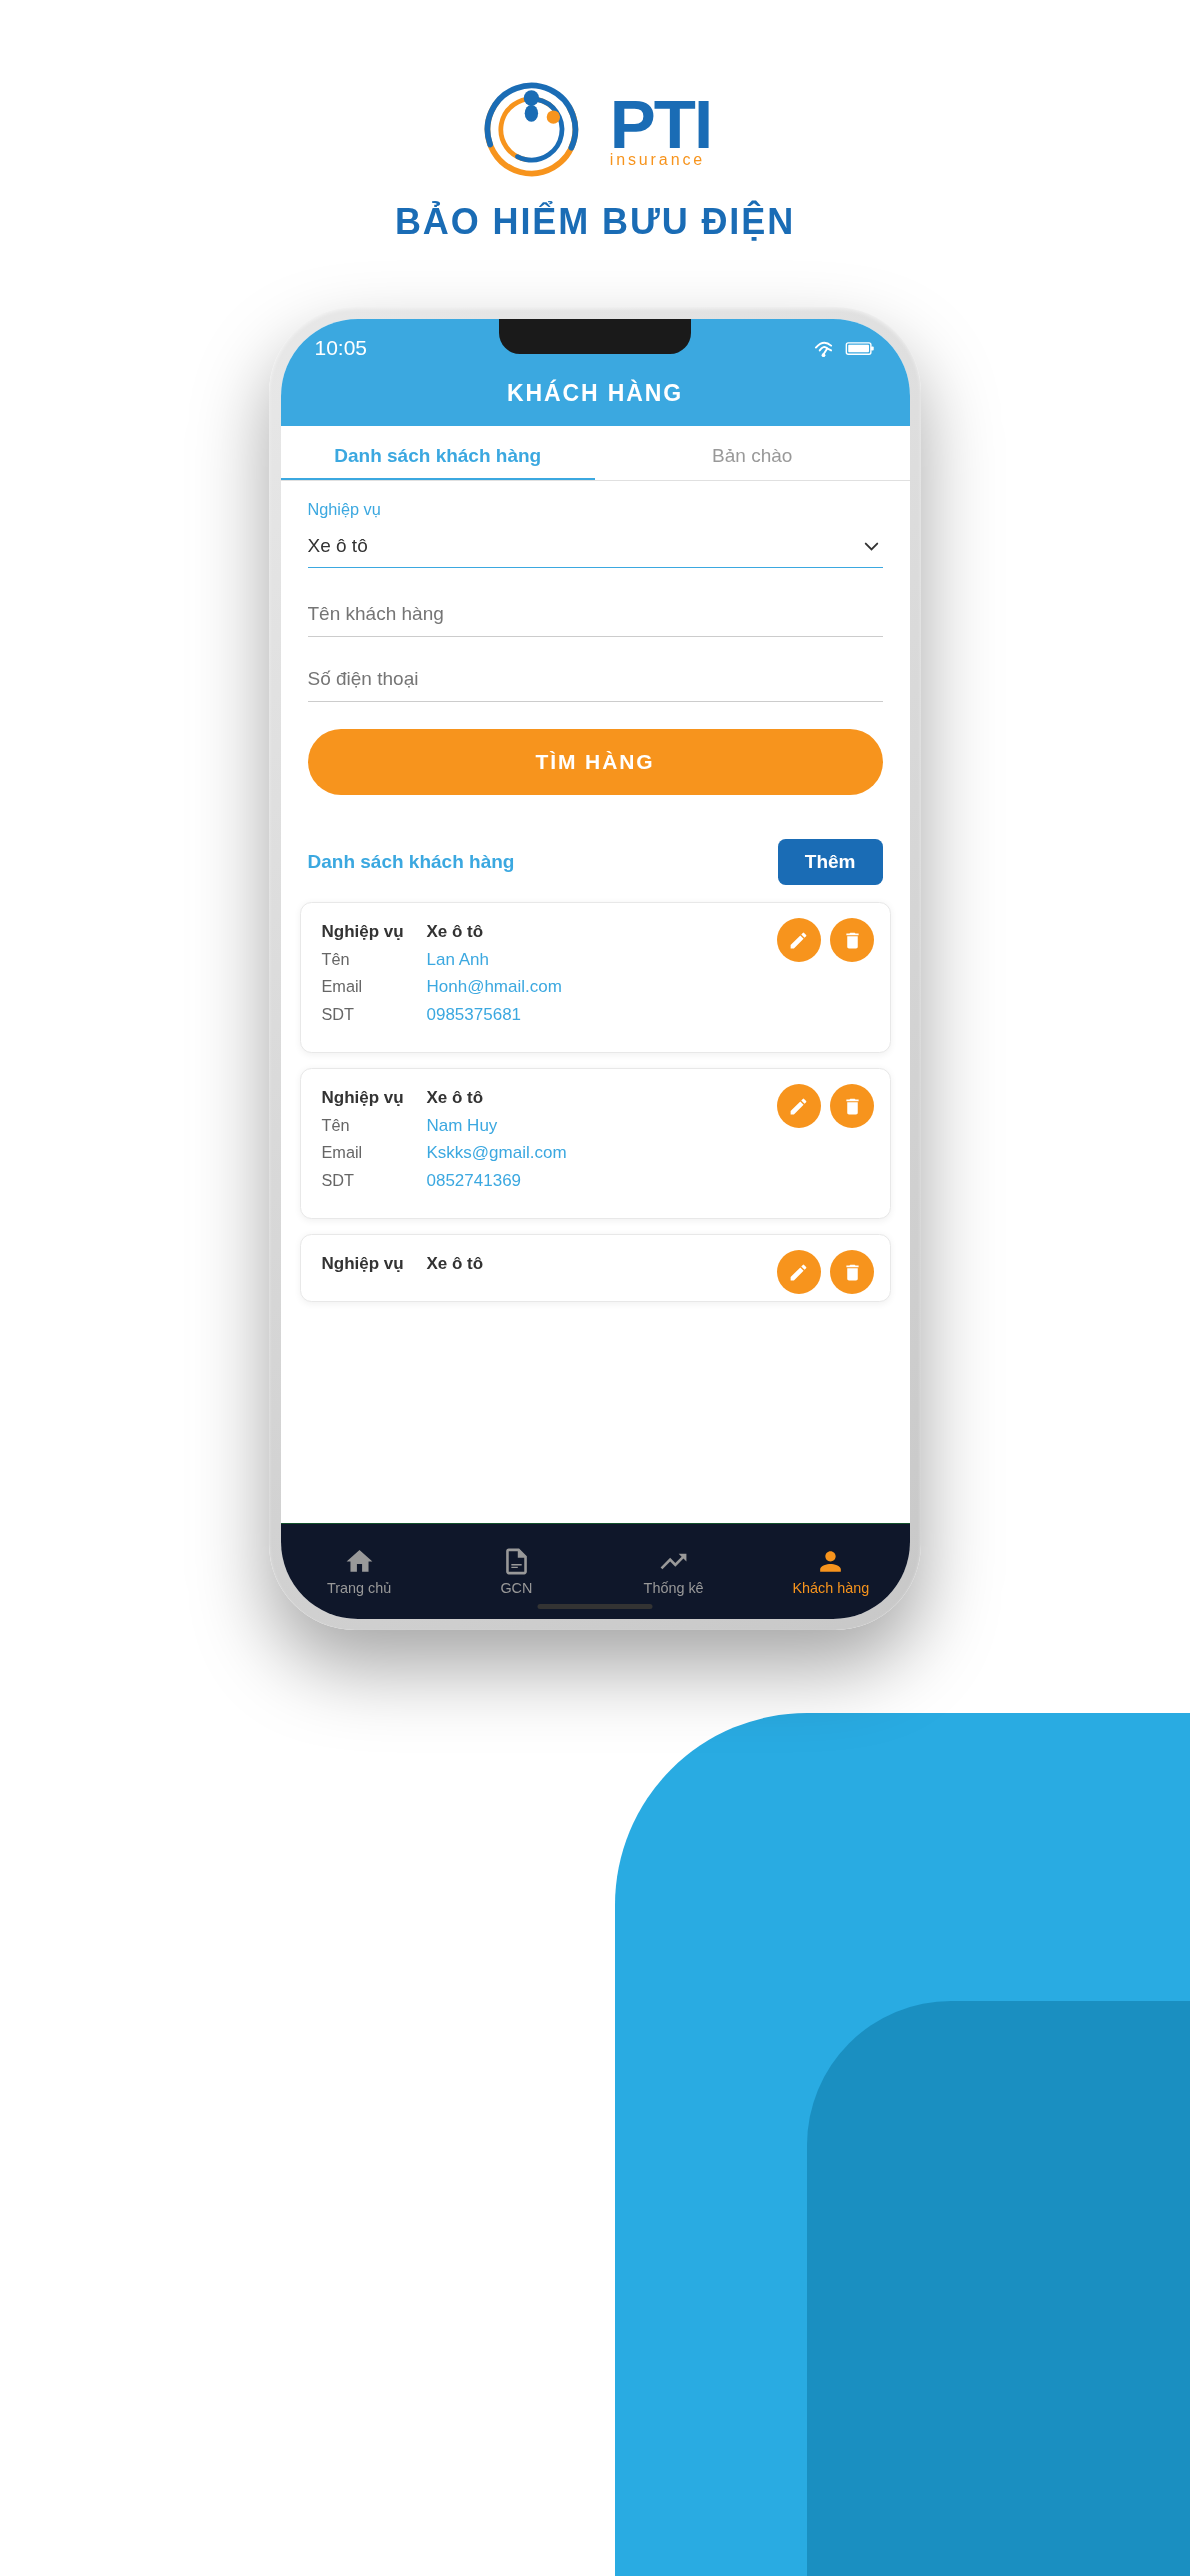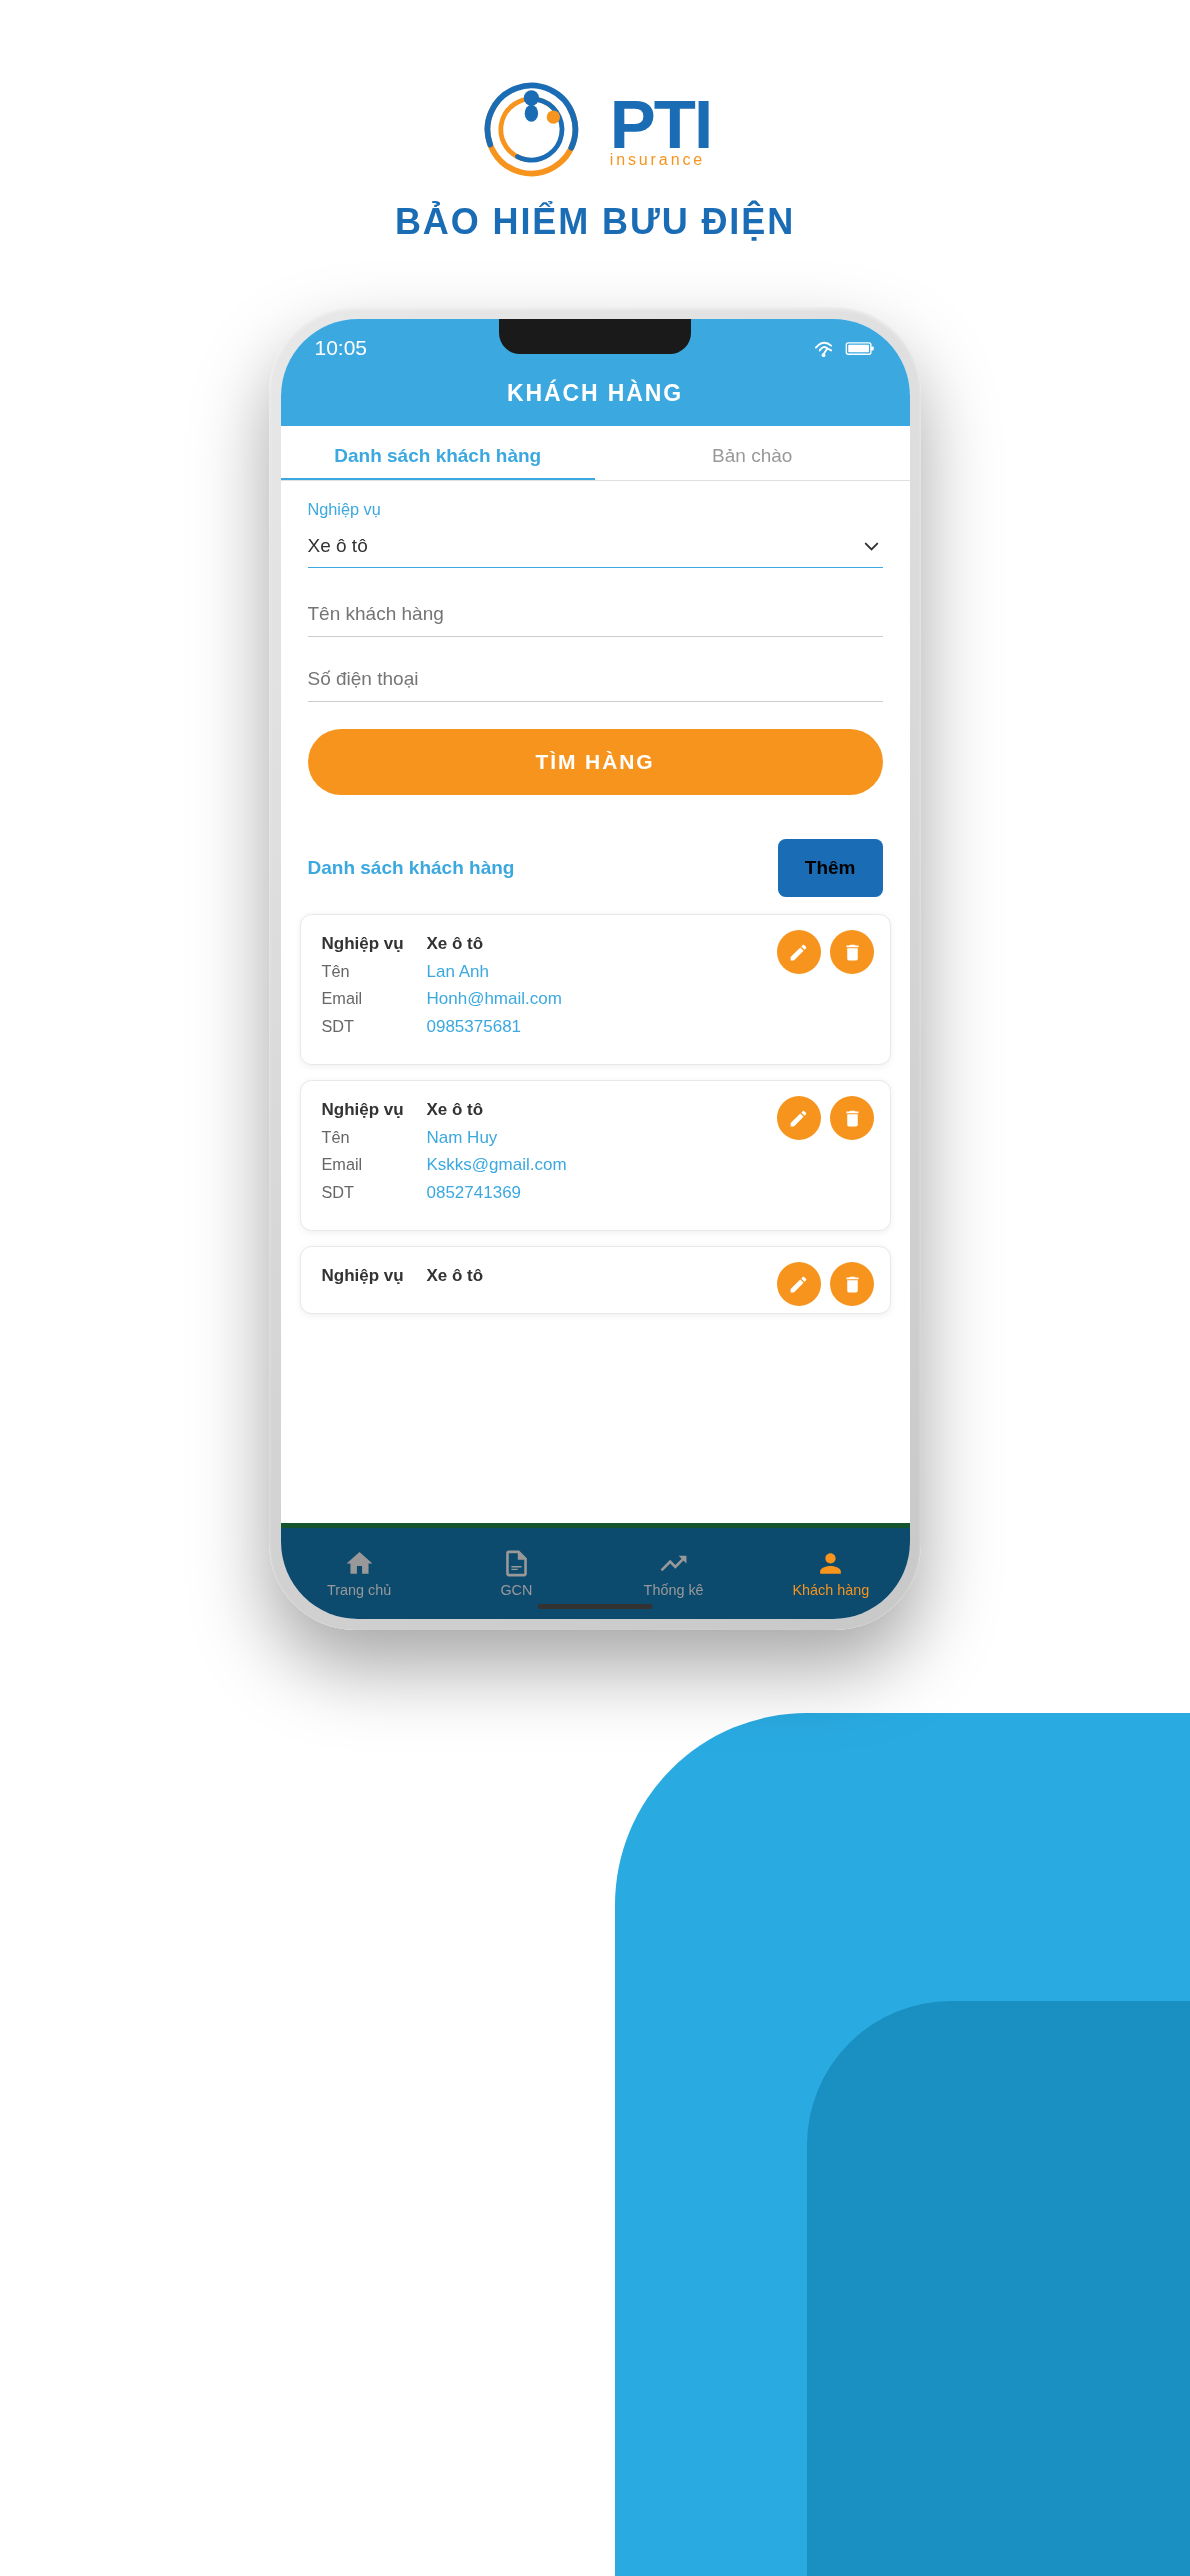--- a/index.html
+++ b/index.html
@@ -260,24 +260,24 @@
     }
 
     .customer-list-title {
       font-size: 19px;
       font-weight: 700;
       color: #3BA8E0;
     }
 
     .them-btn {
       background: #1A6CB5;
-      color: #000000;
+      color: #ffffff;
       border: none;
       border-radius: 7.7px;
-      padding: 18px 27px;
+      padding: 12px 27px;
       font-size: 19px;
       font-weight: 600;
       cursor: pointer;
     }
 
     
     .customer-card {
       background: white;
       border: 1px solid #e8e8e8;
       border-radius: 11.5px;
@@ -340,22 +340,22 @@
       color: #3BA8E0;
     }
 
     
     .bottom-nav {
       position: absolute;
       bottom: 0;
       left: 0;
       right: 0;
       height: 96px;
-      background: #0c4a6e;
-      border-top: 5px solid #14532d;
+      background: #0f172a;
+      border-top: 1px solid #14532d;
       display: flex;
       align-items: center;
     }
 
     .nav-item {
       flex: 1;
       display: flex;
       flex-direction: column;
       align-items: center;
       gap: 3.8px;

